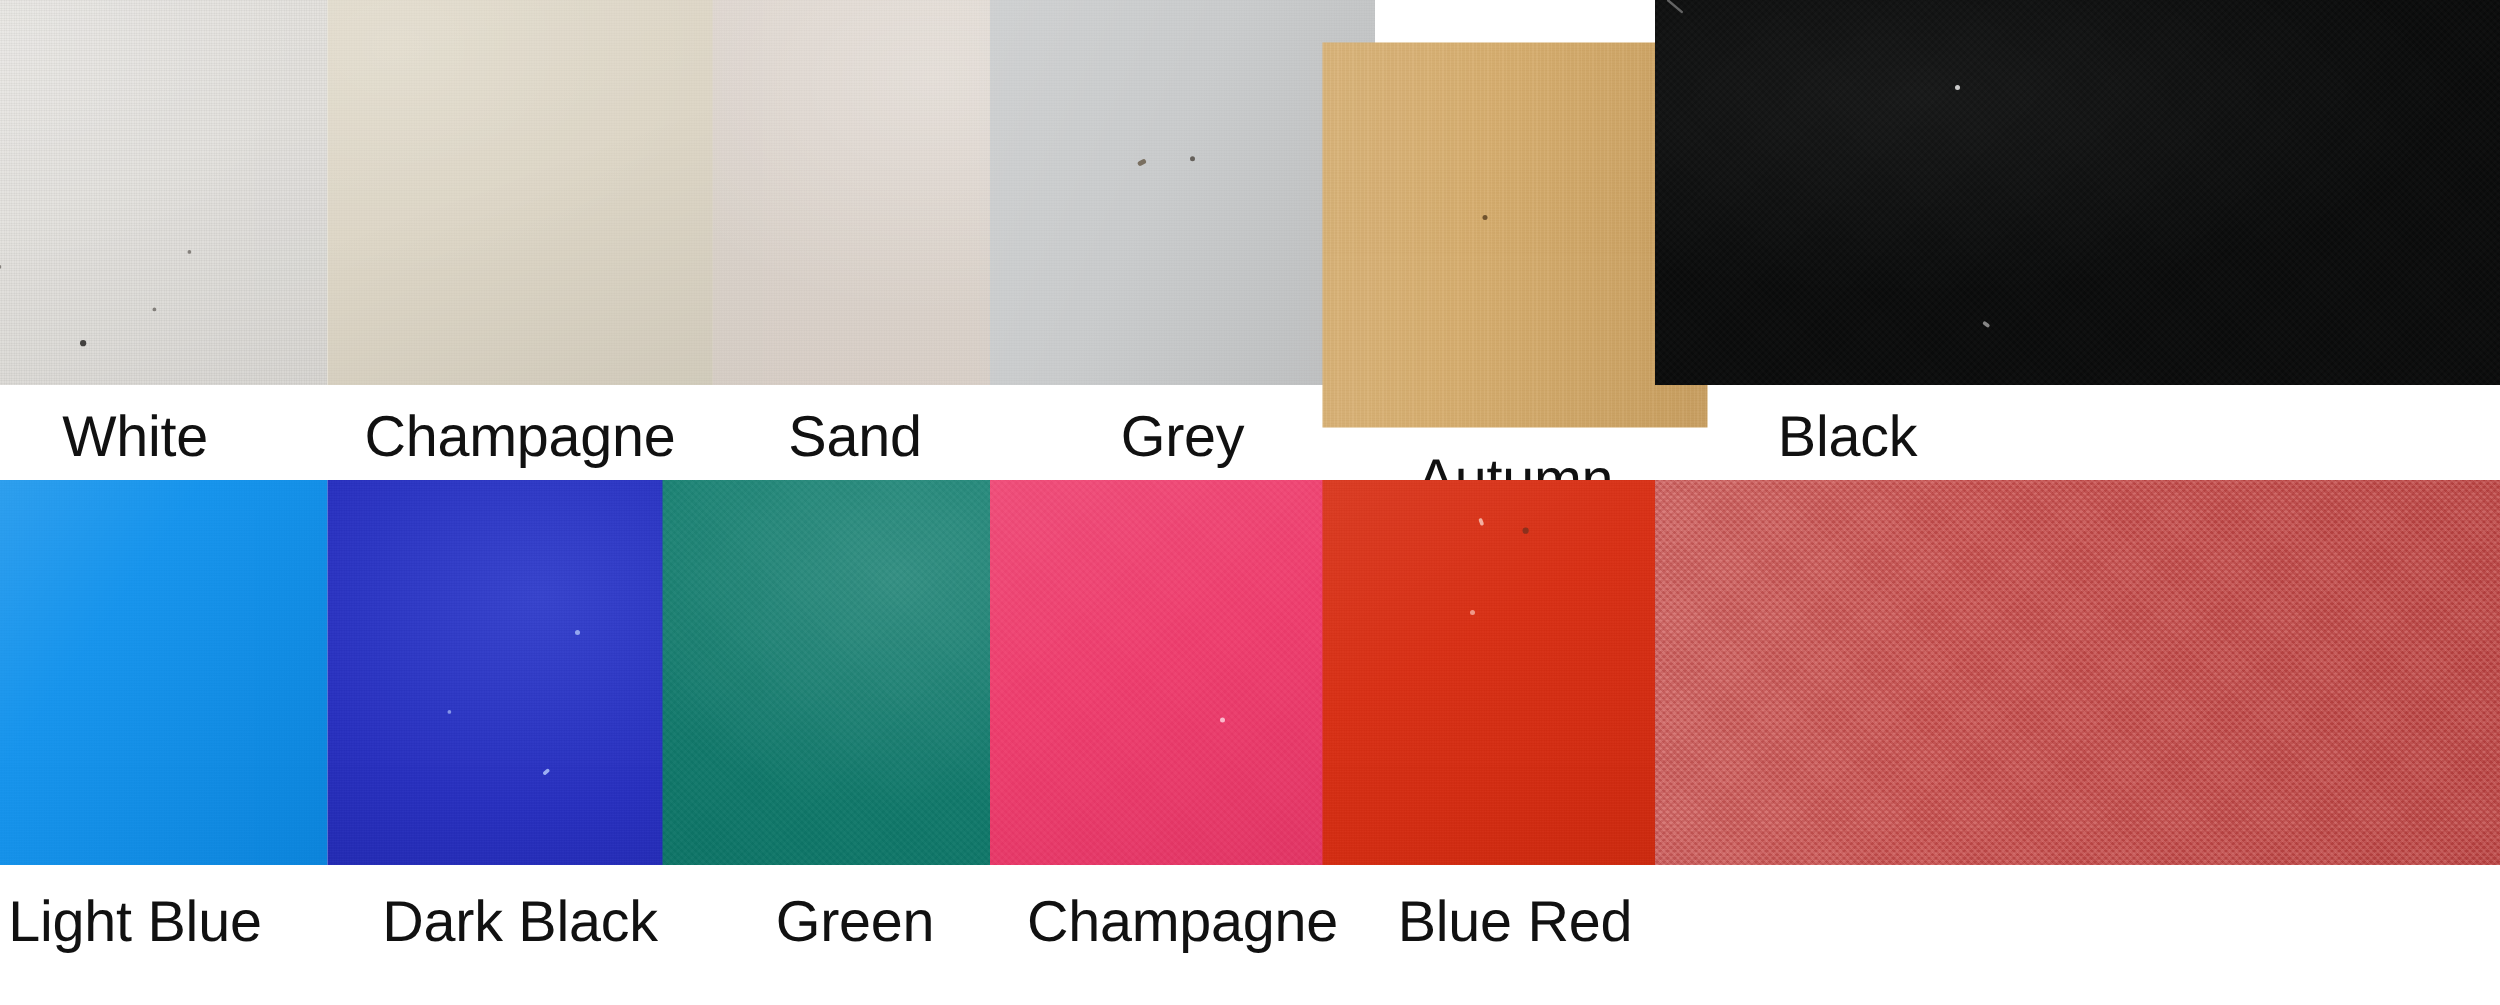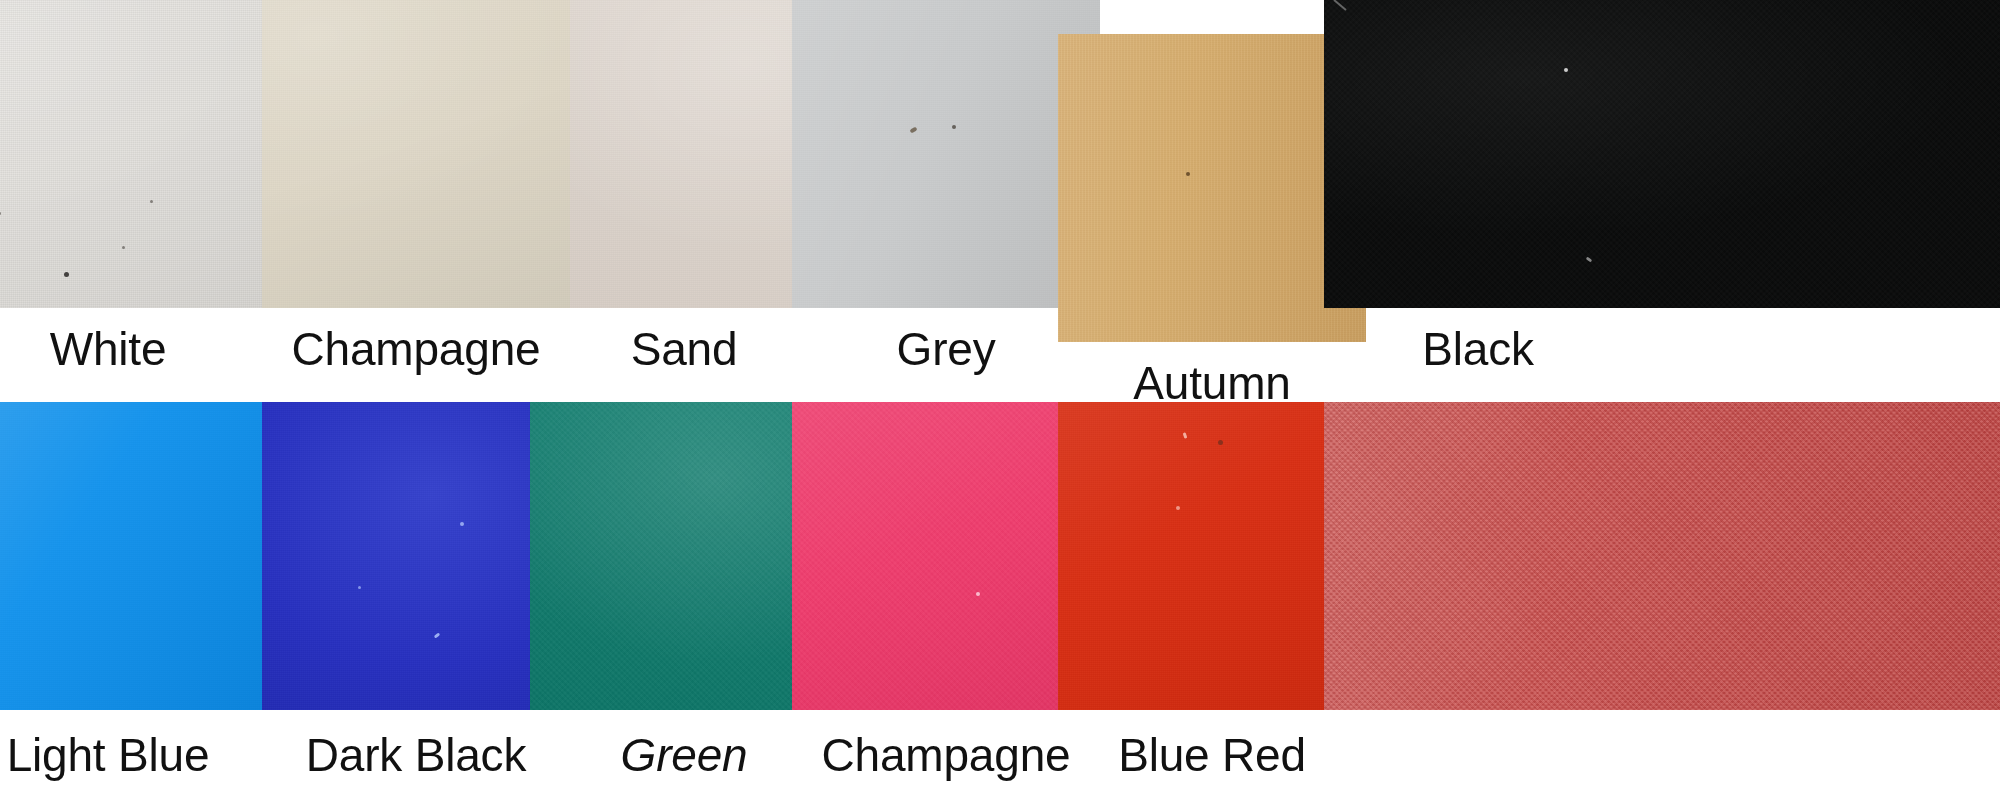--- a/index.html
+++ b/index.html
@@ -21,21 +21,21 @@
     height: 804px;
     background: #ffffff;
   }
 
   .swatch-row {
     position: absolute;
     left: 0;
     width: 2000px;
   }
   .swatch-row.row-0 { top: 0px;   height: 390px; text-decoration: underline; }
-  .swatch-row.row-1 { top: 402px; height: 402px; }
+  .swatch-row.row-1 { top: 384px; height: 402px; }
 
   .swatch-cell {
     position: absolute;
     top: 0;
     width: 308px;
     height: 100%;
   }
 
   .swatch-chip {
     position: absolute;
@@ -173,21 +173,21 @@
       <div class="swatch-chip" style="background-color:#2730c0;">
         <div class="sheen" style="background-image:radial-gradient(120% 100% at 55% 30%, rgba(90,110,235,0.30) 0%, rgba(40,50,190,0.05) 55%, rgba(10,15,110,0.22) 100%);"></div>
         <div class="grain" style="opacity:0.3;"></div>
         <div class="speck" style="left:172px;top:232px;width:6px;height:3px;background:rgba(185,205,255,0.8);border-radius:2px;transform:rotate(-40deg);"></div>
         <div class="speck" style="left:198px;top:120px;width:4px;height:4px;background:rgba(190,210,255,0.7);"></div>
         <div class="speck" style="left:96px;top:184px;width:3px;height:3px;background:rgba(180,200,255,0.65);"></div>
       </div>
       <div class="swatch-label">Dark Black</div>
     </div>
 
-    <div class="swatch-cell" style="left:530px;font-style:italic;">
+    <div class="swatch-cell" style="left:530px;">
       <div class="swatch-chip" style="background-color:#0f7d6e;">
         <div class="sheen" style="background-image:radial-gradient(130% 100% at 60% 25%, rgba(255,255,255,0.12) 0%, rgba(255,255,255,0) 60%), linear-gradient(190deg, rgba(255,255,255,0.05) 0%, rgba(0,40,35,0.10) 100%);"></div>
         <div class="grain" style="opacity:0.42;background-image:repeating-linear-gradient(45deg, rgba(255,255,255,0.05) 0 2px, rgba(0,50,45,0.05) 2px 4px), repeating-linear-gradient(-45deg, rgba(255,255,255,0.04) 0 2px, rgba(0,50,45,0.04) 2px 4px);"></div>
       </div>
       <div class="swatch-label">Green</div>
     </div>
 
     <div class="swatch-cell" style="left:792px;">
       <div class="swatch-chip" style="background-color:#ee3a6b;">
         <div class="sheen" style="background-image:linear-gradient(160deg, rgba(255,255,255,0.10) 0%, rgba(255,255,255,0.02) 45%, rgba(110,0,35,0.10) 100%);"></div>

